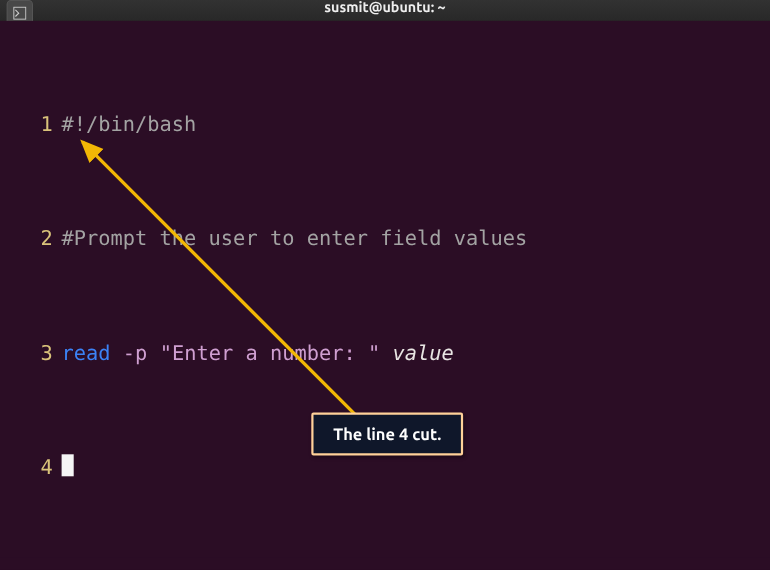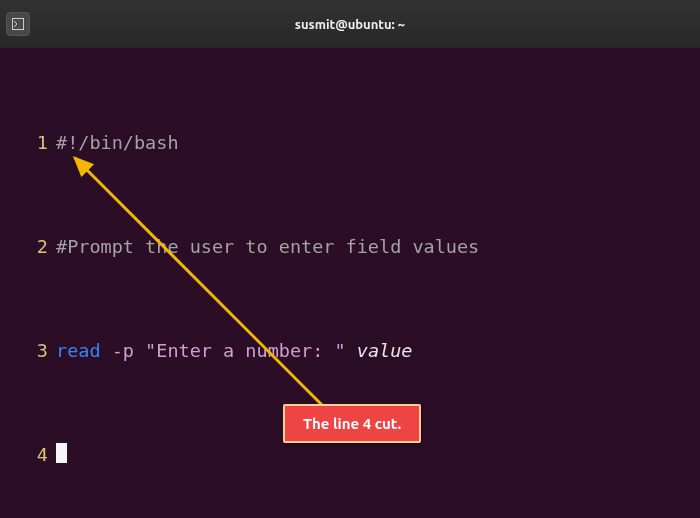--- a/index.html
+++ b/index.html
@@ -5,24 +5,24 @@
   html, body {
     margin: 0;
     padding: 0;
     width: 700px;
     height: 518px;
     overflow: hidden;
     font-family: "DejaVu Sans Mono", "Liberation Mono", "Consolas", monospace;
     background: #2b0d25;
   }
   .titlebar {
-    height: 48px;
+    height: 19px;
     background: linear-gradient(to bottom, #323232, #282828);
     display: flex;
-    align-items: center;
+    align-items: flex-start;
     color: #efefef;
     font-family: Ubuntu, "DejaVu Sans", sans-serif;
     font-size: 13px;
     font-weight: 600;
     position: relative;
   }
   .titlebar-button {
     width: 22px;
     height: 22px;
     margin-left: 6px;
@@ -78,21 +78,21 @@
   .c-plain   { color: #e8e5e3; font-style: italic; }
   .cursor-block {
     display: inline-block;
     width: 11px;
     height: 20px;
     background: #f5f5f5;
     vertical-align: -2px;
   }
   .callout {
     position: absolute;
-    background: #ef4444;
+    background: #0f172a;
     border: 2px solid #ffd199;
     color: #fff;
     font-family: Ubuntu, "DejaVu Sans", sans-serif;
     font-size: 15px;
     font-weight: 600;
     padding: 9px 18px;
     border-radius: 2px;
     box-shadow: 1px 2px 3px rgba(0,0,0,0.3);
     white-space: nowrap;
   }

